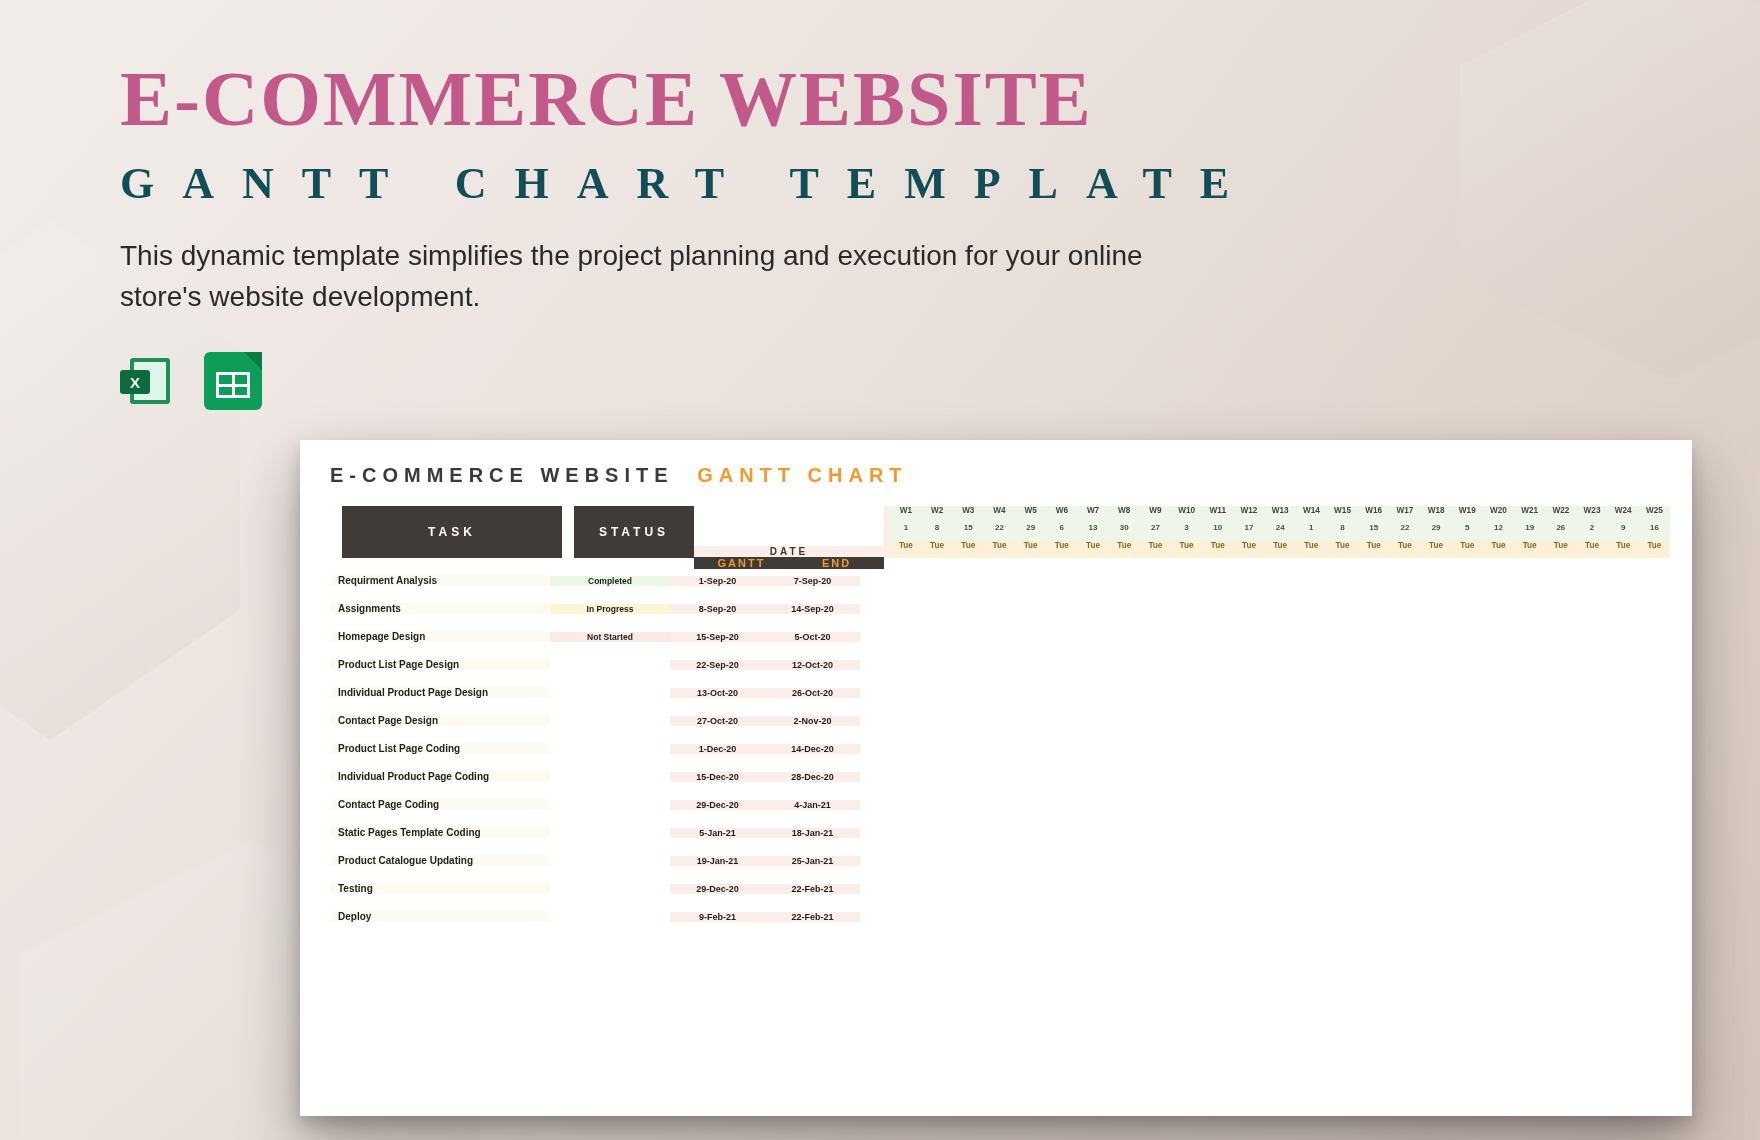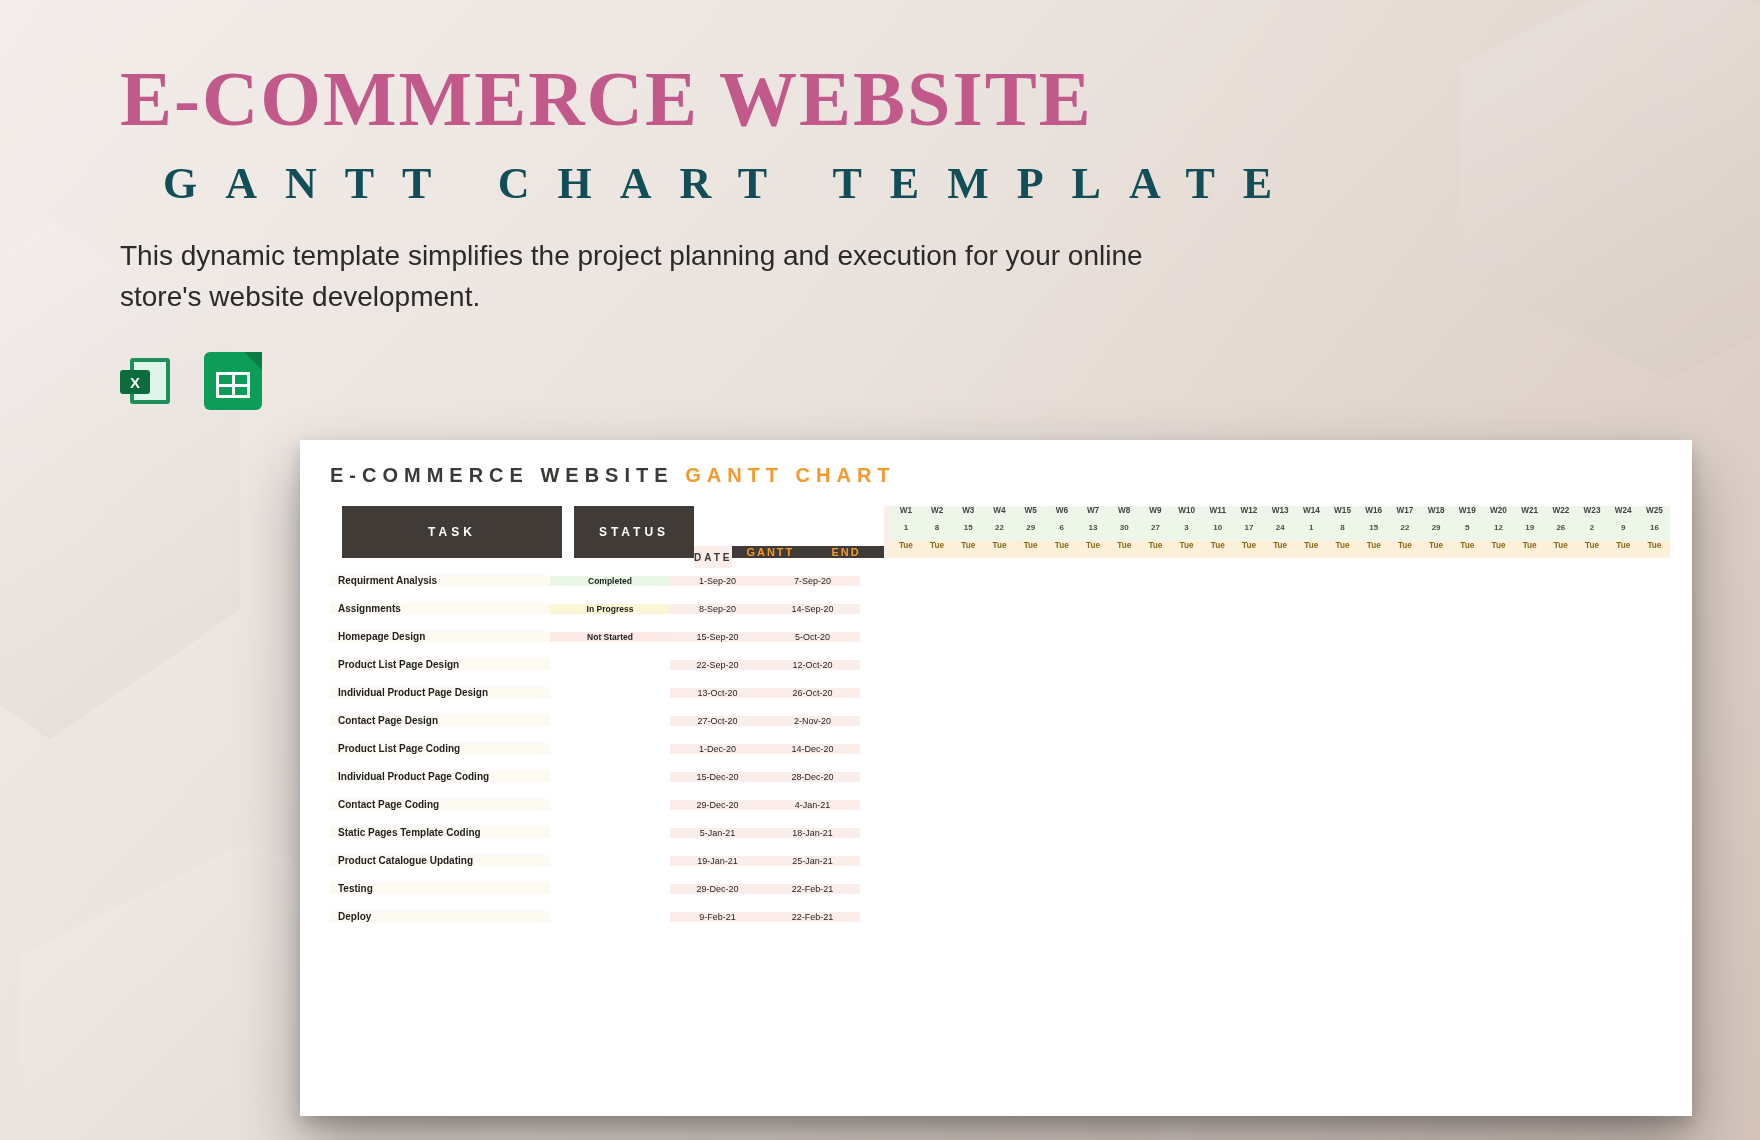--- a/index.html
+++ b/index.html
@@ -23,21 +23,20 @@
     position: absolute; left: 120px; top: 54px;
     font-family: Georgia, 'Times New Roman', serif;
     font-weight: 900; font-size: 78px; letter-spacing: 2px;
     color: #c15a8b;
   }
   .subhead {
     position: absolute; left: 120px; top: 158px;
     font-family: Georgia, 'Times New Roman', serif;
     font-weight: 800; font-size: 44px; letter-spacing: 28px;
     color: #124e57;
-    margin-left: 43px;
   }
   .desc {
     position: absolute; left: 120px; top: 236px; width: 1040px;
     font-size: 28px; line-height: 1.45; color: #2a2a2a;
   }
 
   .icons { position: absolute; left: 120px; top: 352px; display: flex; gap: 26px; }
   .app-icon { width: 58px; height: 58px; border-radius: 6px; display:flex; align-items:center; justify-content:center; }
   .excel { background:#fff0; position:relative; }
   .excel .book { position:absolute; left:10px; top:6px; width:40px; height:46px; background:#1f8f59; border-radius:3px; }
@@ -48,53 +47,53 @@
   .gsheets .grid{position:absolute;left:12px;top:20px;width:34px;height:26px;border:3px solid #fff;}
   .gsheets .grid::before{content:"";position:absolute;left:0;right:0;top:50%;height:3px;margin-top:-1.5px;background:#fff;}
   .gsheets .grid::after{content:"";position:absolute;top:0;bottom:0;left:50%;width:3px;margin-left:-1.5px;background:#fff;}
 
   .sheet {
     position: absolute; left: 300px; top: 440px; width: 1392px; height: 676px;
     background: #fff; box-shadow: 0 30px 60px rgba(0,0,0,0.32), 0 8px 16px rgba(0,0,0,0.18);
   }
   .sheet-inner { position:absolute; inset:24px 22px 22px 30px; }
   .sheet-title { font-family: Arial, sans-serif; font-weight:800; font-size:20px; letter-spacing:6px; color:#3a3a36;}
-  .sheet-title .accent{ color:#f29a2e; }
+  .sheet-title .accent{ color:#f29a2e;margin-left:12px; }
 
   .gframe { position:absolute; left:0; right:0; top:42px; bottom:0; }
   
   :root {
     --task-w: 220px; --status-w: 120px; --start-w: 95px; --end-w: 95px;
     --edge-gap: 14px; --wk-w: 31.2px; 
   }
   .hdr { display:flex; height:52px; }
   .hdr .left { display:flex; }
   .h-task, .h-status { background:#403b36; color:#fff; font-weight:800; font-size:12px; letter-spacing:4px; display:flex;align-items:center;justify-content:center;margin-left:12px;}
   .h-task{ width:var(--task-w);} .h-status{ width:var(--status-w); }
-  .h-dates { width: calc(var(--start-w) + var(--end-w)); display:flex; flex-direction:row;margin-top:40px; }
+  .h-dates { width: calc(var(--start-w) + var(--end-w)); display:flex; flex-direction:column;margin-top:40px; }
   .h-date-top{ height:22px; background:#fbeeea; color:#3b3731; font-size:10px; font-weight:800; letter-spacing:3px; display:flex;align-items:center;justify-content:center;}
   .h-date-bot{ flex:1; display:flex; }
   .h-start,.h-end{ flex:1; background:#403b36; color:#f29a2e; font-weight:800; font-size:11px; letter-spacing:2px; display:flex;align-items:center;justify-content:center;}
   .edge-gap{ width:var(--edge-gap); background:#fbeeea; }
   .weeks { flex:1; display:flex; flex-direction:column; }
   .wk-row{ display:flex; height:17.33px;}
   .wk-row.top{ background:#eef6ea; }
   .wk-row.mid{ background:#eef6ea; }
   .wk-row.bot{ background:#fdf0d9; }
   .wk { width:var(--wk-w); text-align:center; font-size:8.2px; font-weight:800; color:#444; }
   .wk-row.mid .wk{ font-size:8px; color:#3b5a34; }
   .wk-row.bot .wk{ font-weight:800; color:#8a6a1a; }
 
   .rows { }
   .row { display:flex; height:28px; align-items:flex-end; font-size:10px; color:#1f1f1f; }
   .row:nth-child(odd){ background:#fff; }
   .row:nth-child(even){ background:#fff; }
   .c-task{ width:var(--task-w); padding-left:8px; display:flex; align-items:center; background:#fdfaf2; font-weight:700;}
   .c-status{ width:var(--status-w); display:flex; align-items:center; justify-content:center; font-size:8.5px; font-weight:700;}
-  .c-date{ width:var(--start-w); background:#fbeeea; display:flex; align-items:center; justify-content:center; font-size:9px; font-weight:400;}
+  .c-date{ width:var(--start-w); background:#fbeeea; display:flex; align-items:center; justify-content:center; font-size:9px; font-weight:700;}
   .c-date.end{ width:var(--end-w);}
   .c-gap{ width:var(--edge-gap); background:#fbeeea;}
   .c-bars{ flex:1; position:relative; background:#fff; }
   .c-bars .bar{ position:absolute; top:4px; bottom:4px; background:#f29a2e; }
   .status-Completed{ background:#eaf6e6; }
   .status-InProgress{ background:#fbf7d6; }
   .status-NotStarted{ background:#fbeae6; }
   .blank .c-task{ background:#fdfaf2;} .blank .c-date{background:#fbeeea;} .blank .c-status{}
 </style>
 </head>

